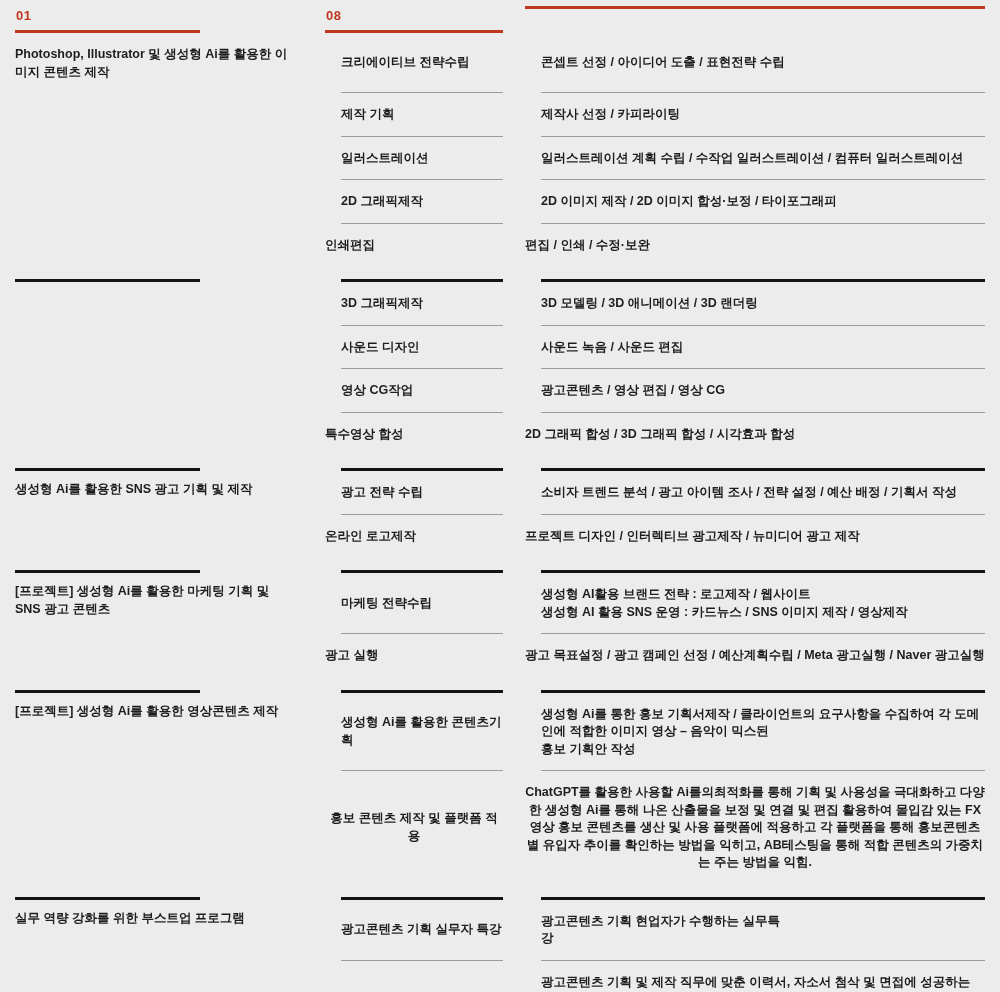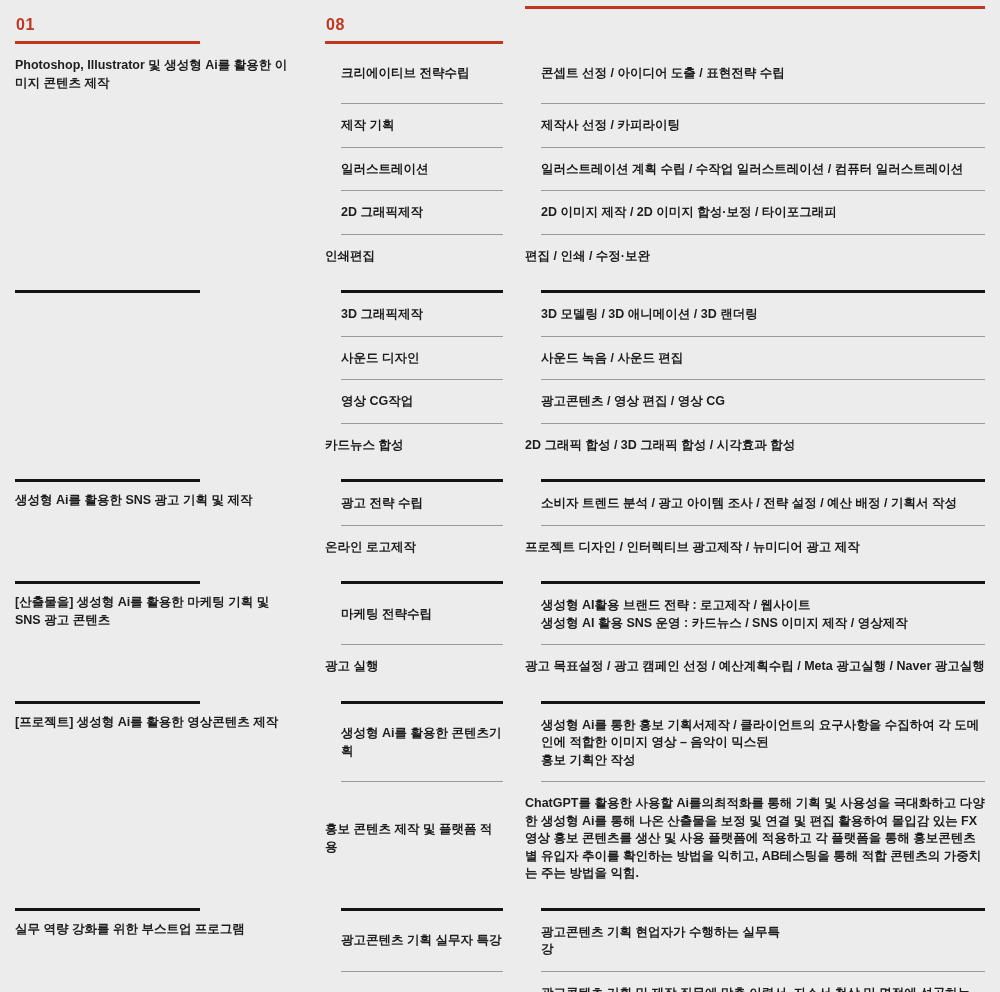--- a/index.html
+++ b/index.html
@@ -9,33 +9,33 @@
   html,body{margin:0;padding:0;}
   body{
     width:1000px;height:992px;background:var(--bg);
     font-family:"Liberation Sans","DejaVu Sans",sans-serif;
     color:var(--ink);font-weight:bold;overflow:hidden;
   }
   .page{padding:6px 15px 0 15px;}
   .grid{display:grid;grid-template-columns:285px 25px 178px 22px 1fr;}
   
   .hdr-cell{position:relative;}
-  .col-label{font-size:16px;color:var(--accent);letter-spacing:.5px;margin:10px 0 7px 1px;}
+  .col-label{font-size:13px;color:var(--accent);letter-spacing:.5px;margin:2px 0 7px 1px;}
   .red-line{height:3px;background:var(--accent);}
   .red-line.narrow{width:185px;}
   
   .cell{font-size:12.5px;line-height:1.4;padding:13px 0 12px;}
   .c1{position:relative;padding-right:10px;}
   .c1 .black-line{position:absolute;top:0;left:0;width:185px;height:3px;background:var(--line);}
   .c2,.c3{display:flex;align-items:center;}
   .c3 span, .c2 span{white-space:pre-line;}
   .sec-row{display:contents;}
   .sec-row.topline .c2,.sec-row.topline .c3{border-top:3px solid var(--line);}
   .sec-row.sep .c2,.sec-row.sep .c3{border-bottom:1px solid var(--sep);margin-left:16px;}
-  .sec-row.last .cell{padding-bottom:25px;}
+  .sec-row.last .cell{padding-bottom:25px;text-align:center;}
 </style>
 </head>
 <body>
 
 <div class="page">
 
   <div class="grid">
     <div class="hdr-cell">
       <div class="col-label">01</div>
       <div class="red-line narrow"></div>
@@ -86,35 +86,35 @@
           <span>사운드 디자인</span>
         </div><div></div><div class="cell c3">
           <span>사운드 녹음 / 사운드 편집</span>
         </div></div>
       <div class="sec-row sep"><div class="cell c1"></div><div></div><div class="cell c2">
           <span>영상 CG작업</span>
         </div><div></div><div class="cell c3">
           <span>광고콘텐츠 / 영상 편집 / 영상 CG</span>
         </div></div>
       <div class="sec-row last"><div class="cell c1"></div><div></div><div class="cell c2">
-          <span>카드뉴스 합성</span>
+          <span>특수영상 합성</span>
         </div><div></div><div class="cell c3">
           <span>2D 그래픽 합성 / 3D 그래픽 합성 / 시각효과 합성</span>
         </div></div>
       <div class="sec-row topline sep"><div class="cell c1"><div class="black-line"></div><span>생성형 Ai를 활용한 SNS 광고 기획 및 제작</span></div><div></div><div class="cell c2">
           <span>광고 전략 수립</span>
         </div><div></div><div class="cell c3">
           <span>소비자 트렌드 분석 / 광고 아이템 조사 / 전략 설정 / 예산 배정 / 기획서 작성</span>
         </div></div>
       <div class="sec-row last"><div class="cell c1"></div><div></div><div class="cell c2">
           <span>온라인 로고제작</span>
         </div><div></div><div class="cell c3">
           <span>프로젝트 디자인 / 인터렉티브 광고제작 / 뉴미디어 광고 제작</span>
         </div></div>
-      <div class="sec-row topline sep"><div class="cell c1"><div class="black-line"></div><span>[산출물을] 생성형 Ai를 활용한 마케팅 기획 및 SNS 광고 콘텐츠</span></div><div></div><div class="cell c2">
+      <div class="sec-row topline sep"><div class="cell c1"><div class="black-line"></div><span>[프로젝트] 생성형 Ai를 활용한 마케팅 기획 및 SNS 광고 콘텐츠</span></div><div></div><div class="cell c2">
           <span>마케팅 전략수립</span>
         </div><div></div><div class="cell c3">
           <span>생성형 AI활용 브랜드 전략 : 로고제작 / 웹사이트
 생성형 AI 활용 SNS 운영 : 카드뉴스 / SNS 이미지 제작 / 영상제작</span>
         </div></div>
       <div class="sec-row last"><div class="cell c1"></div><div></div><div class="cell c2">
           <span>광고 실행</span>
         </div><div></div><div class="cell c3">
           <span>광고 목표설정 / 광고 캠페인 선정 / 예산계획수립 / Meta 광고실행 / Naver 광고실행</span>
         </div></div>

